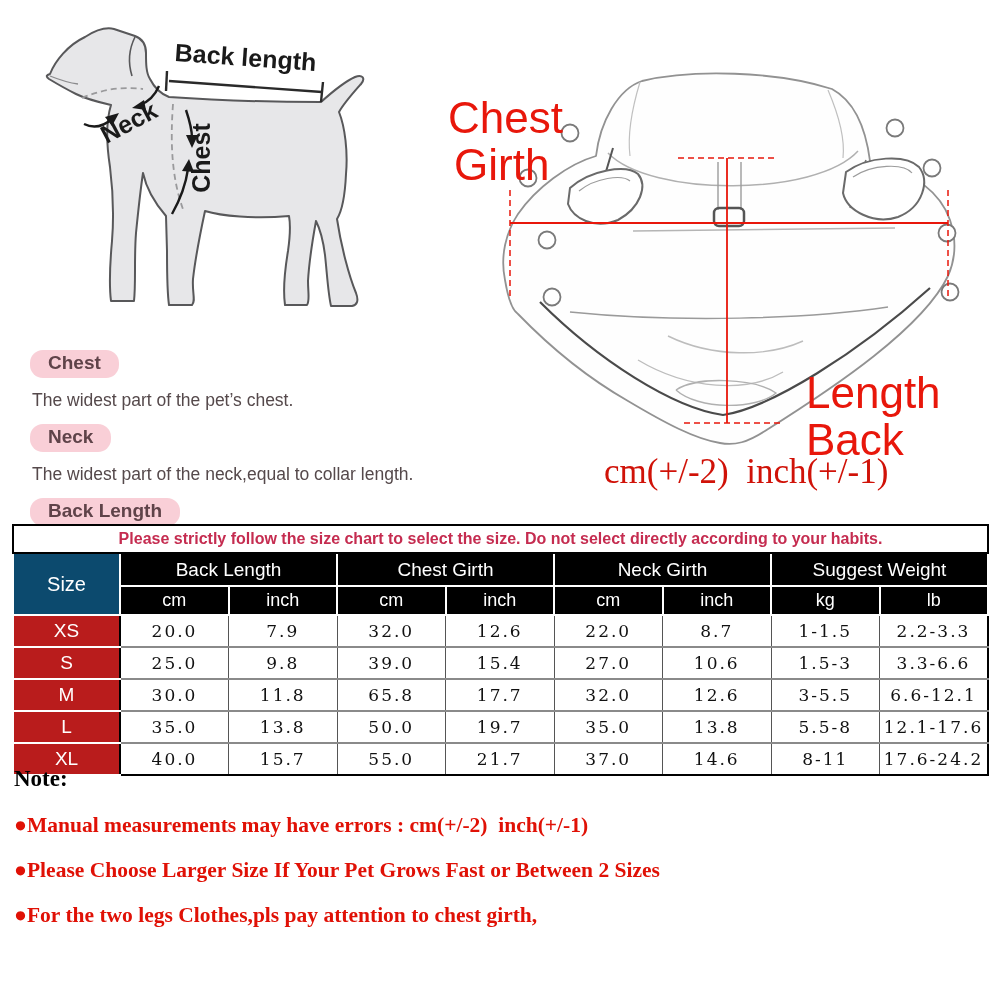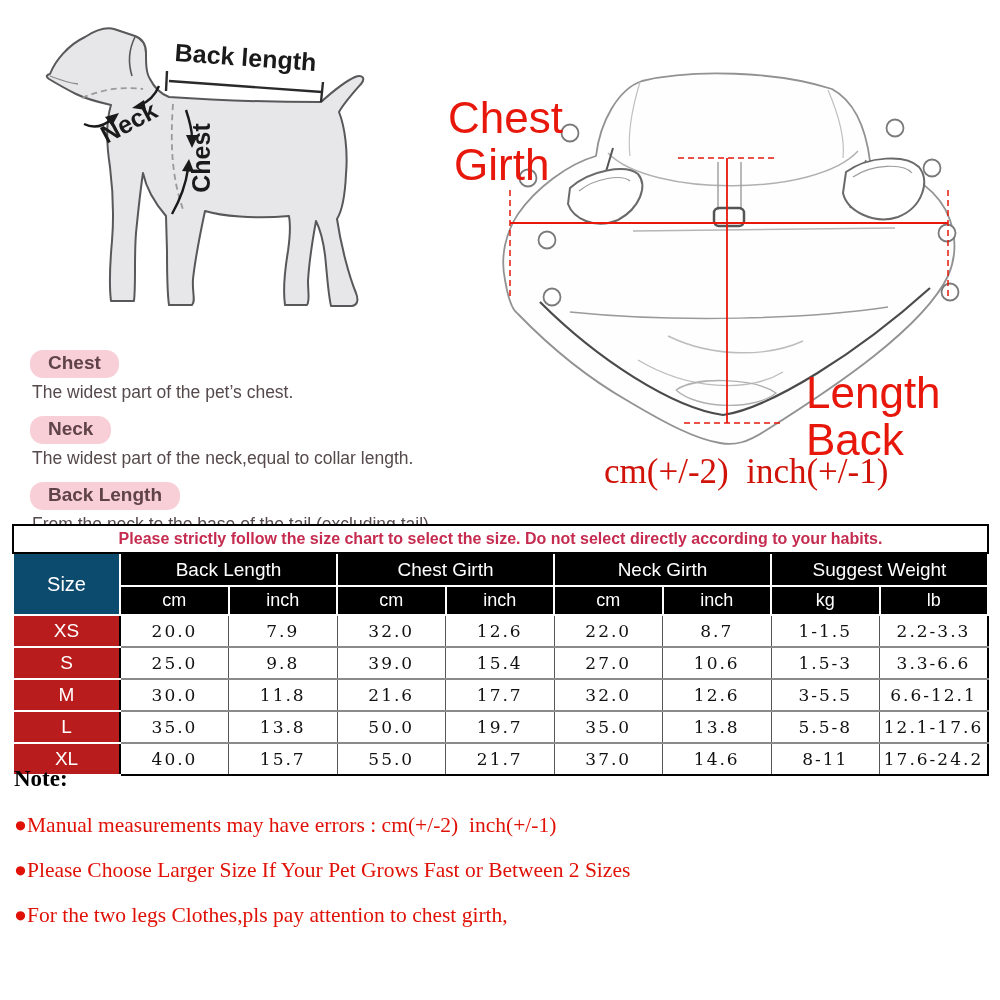--- a/index.html
+++ b/index.html
@@ -23,21 +23,21 @@
     white-space:pre;
   }
 
   
   .defs{position:absolute;left:30px;top:350px;width:530px;}
   .def{margin-bottom:13px;}
   .pill{
     display:inline-block;background:#f9cfd7;color:#5f4349;
     font-size:19px;font-weight:bold;padding:2px 18px 4px 18px;border-radius:13px;
   }
-  .def p{margin:4px 0 0 2px;font-size:17.5px;color:#55494b;}
+  .def p{margin:12px 0 0 2px;font-size:17.5px;color:#55494b;}
 
   
   table.size-table{
     position:absolute;left:12px;top:524px;width:977px;
     border-collapse:collapse;table-layout:fixed;border:2px solid #000;
     background:#fff;
   }
   .size-table td{text-align:center;vertical-align:middle;padding:0;}
   .notice-cell{
     height:26px;color:#c52c50;font-weight:bold;font-size:16px;
@@ -62,21 +62,21 @@
     border:1px solid #555;border-top:2px solid #8a8a8a;
   }
 
   
   .notes{position:absolute;left:14px;top:766px;width:975px;}
   .notes-title{
     font-family:"Liberation Serif",serif;font-weight:bold;font-size:23px;
     color:#000;margin-bottom:21px;
   }
   .note-line{
-    font-family:"Liberation Serif",serif;font-weight:normal;font-size:21.5px;
+    font-family:"Liberation Serif",serif;font-weight:bold;font-size:21.5px;
     color:#e01106;margin-bottom:20px;white-space:pre-wrap;
   }
 
   svg text{font-family:"Liberation Sans",sans-serif;}
 </style>
 </head>
 <body>
 
 <div class="sheet">
 
@@ -246,21 +246,21 @@
         <td class="td-val">15.4</td>
         <td class="td-val">27.0</td>
         <td class="td-val">10.6</td>
         <td class="td-val">1.5-3</td>
         <td class="td-val">3.3-6.6</td>
       </tr>
       <tr>
         <td class="td-size">M</td>
         <td class="td-val">30.0</td>
         <td class="td-val">11.8</td>
-        <td class="td-val">21.6</td>
+        <td class="td-val">65.8</td>
         <td class="td-val">17.7</td>
         <td class="td-val">32.0</td>
         <td class="td-val">12.6</td>
         <td class="td-val">3-5.5</td>
         <td class="td-val">6.6-12.1</td>
       </tr>
       <tr>
         <td class="td-size">L</td>
         <td class="td-val">35.0</td>
         <td class="td-val">13.8</td>

